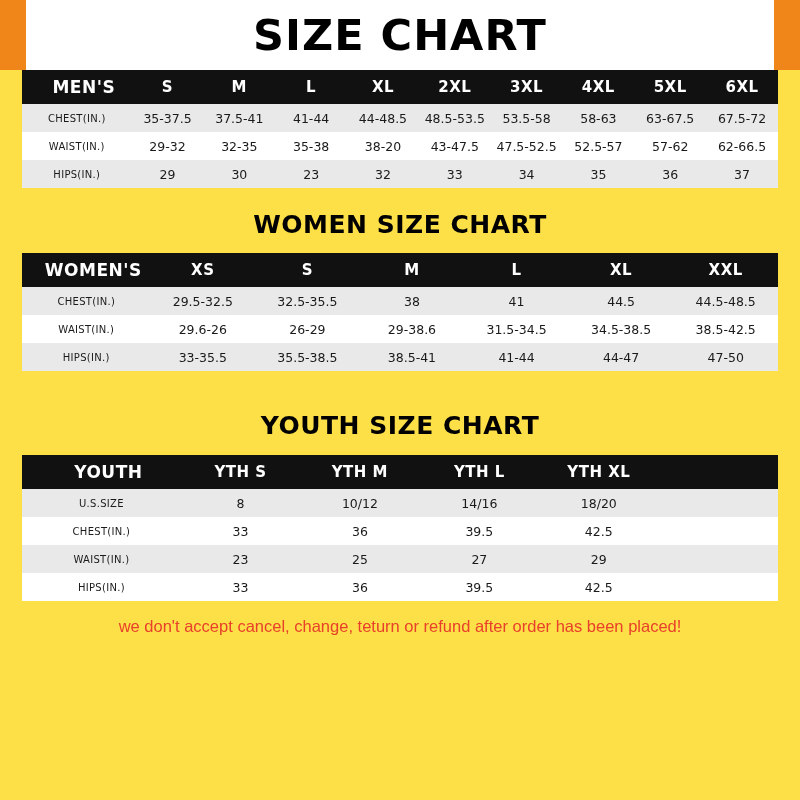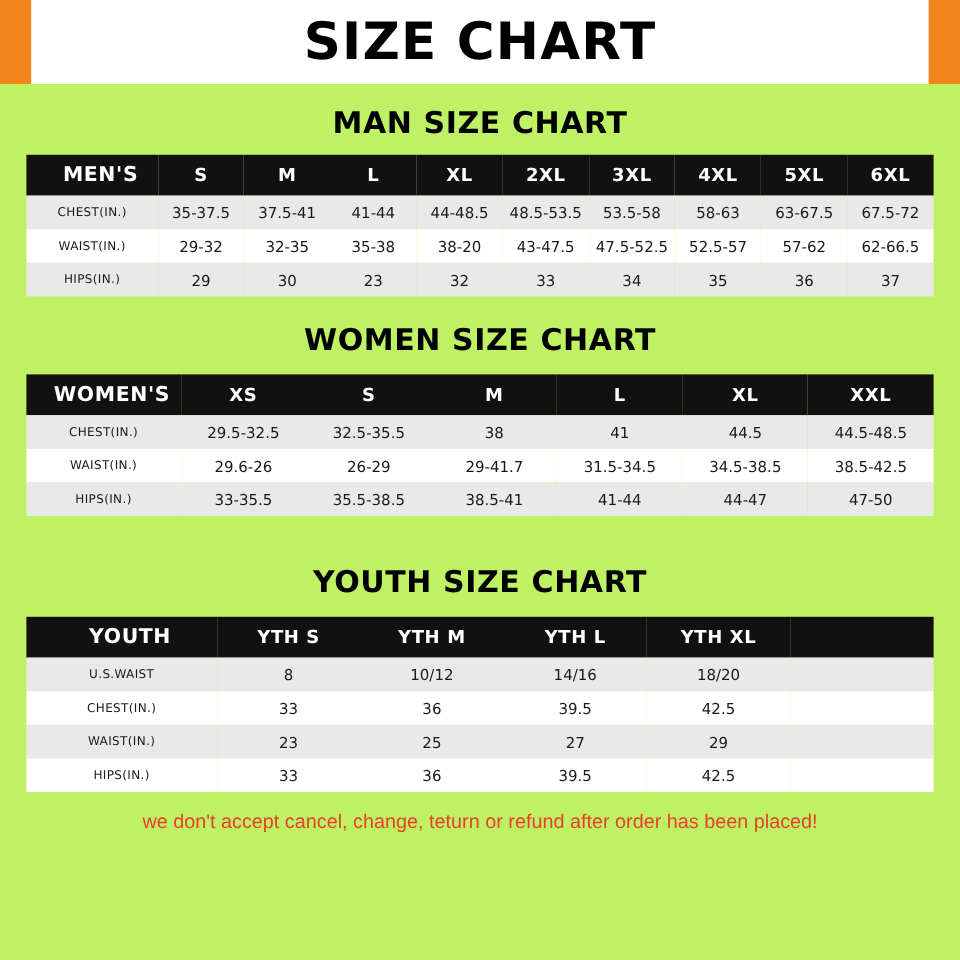--- a/index.html
+++ b/index.html
@@ -11,21 +11,21 @@
     height: 800px;
     background: #ffffff;
     font-family: "DejaVu Sans", sans-serif;
     overflow: hidden;
   }
   .page {
     position: relative;
     width: 800px;
     height: 800px;
     box-sizing: border-box;
-    background: #bef264;
+    background: #fde047;
     display: flex;
     flex-direction: column;
   }
   
   .header {
     position: relative;
     height: 70px;
     background: #f08519;
     flex: none;
   }
@@ -146,21 +146,20 @@
 
   <div class="header">
     <div class="orange-edge-left"></div>
     <div class="white-band"></div>
     <div class="title">SIZE CHART</div>
     <div class="orange-edge-right"></div>
   </div>
 
   <div class="content">
 
-    <div class="section-title t1">MAN SIZE CHART</div>
     <table class="chart men">
       <colgroup>
         <col class="c0">
           <col>
           <col>
           <col>
           <col>
           <col>
           <col>
           <col>
@@ -250,21 +249,21 @@
           <td>32.5-35.5</td>
           <td>38</td>
           <td>41</td>
           <td>44.5</td>
           <td>44.5-48.5</td>
         </tr>
         <tr class="plain">
           <td class="rowhead">WAIST(IN.)</td>
           <td>29.6-26</td>
           <td>26-29</td>
-          <td>29-41.7</td>
+          <td>29-38.6</td>
           <td>31.5-34.5</td>
           <td>34.5-38.5</td>
           <td>38.5-42.5</td>
         </tr>
         <tr class="alt">
           <td class="rowhead">HIPS(IN.)</td>
           <td>33-35.5</td>
           <td>35.5-38.5</td>
           <td>38.5-41</td>
           <td>41-44</td>
@@ -289,21 +288,21 @@
           <th class="rowhead">YOUTH</th>
           <th>YTH S</th>
           <th>YTH M</th>
           <th>YTH L</th>
           <th>YTH XL</th>
           <th></th>
         </tr>
       </thead>
       <tbody>
         <tr class="alt">
-          <td class="rowhead">U.S.WAIST</td>
+          <td class="rowhead">U.S.SIZE</td>
           <td>8</td>
           <td>10/12</td>
           <td>14/16</td>
           <td>18/20</td>
           <td></td>
         </tr>
         <tr class="plain">
           <td class="rowhead">CHEST(IN.)</td>
           <td>33</td>
           <td>36</td>

